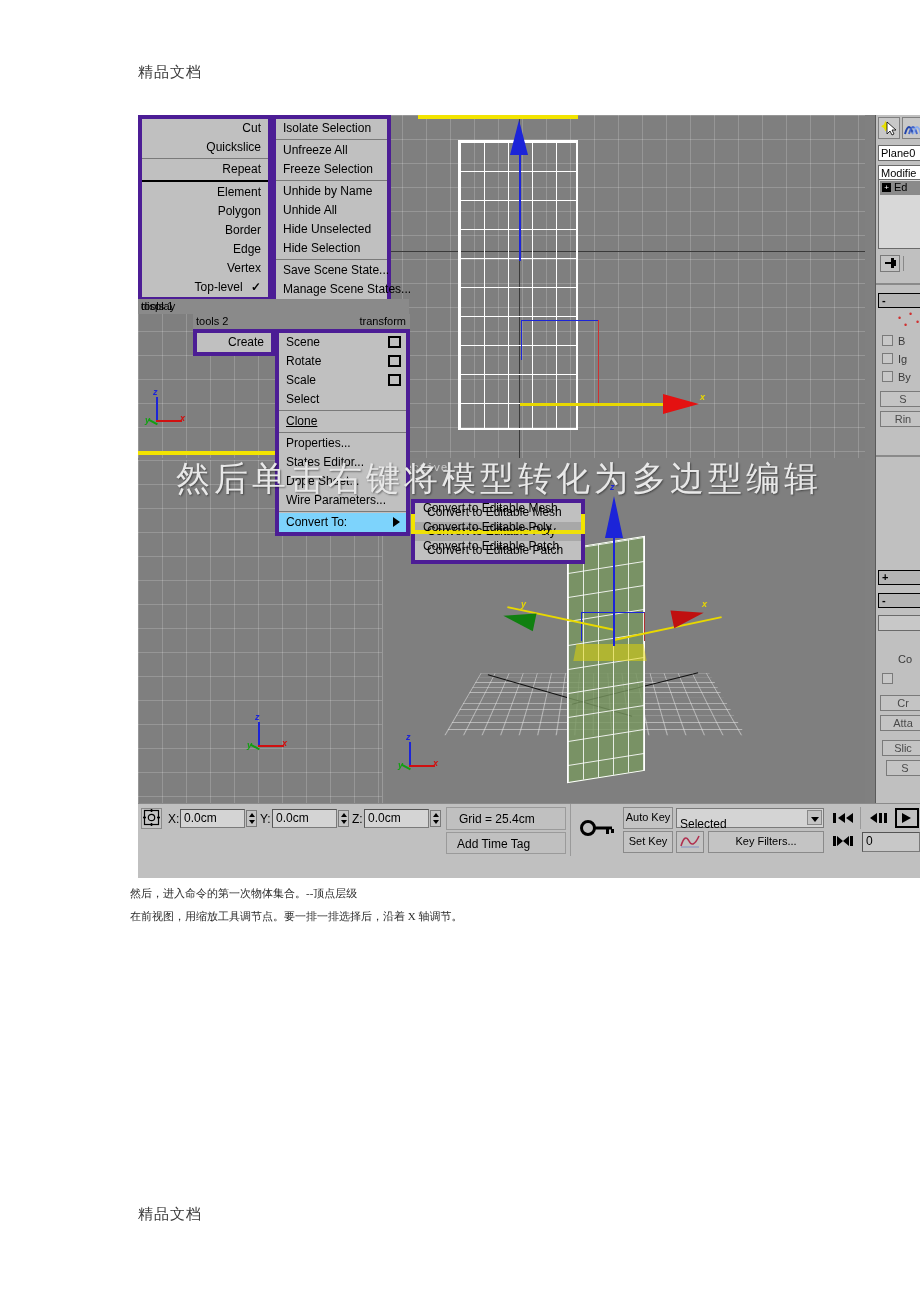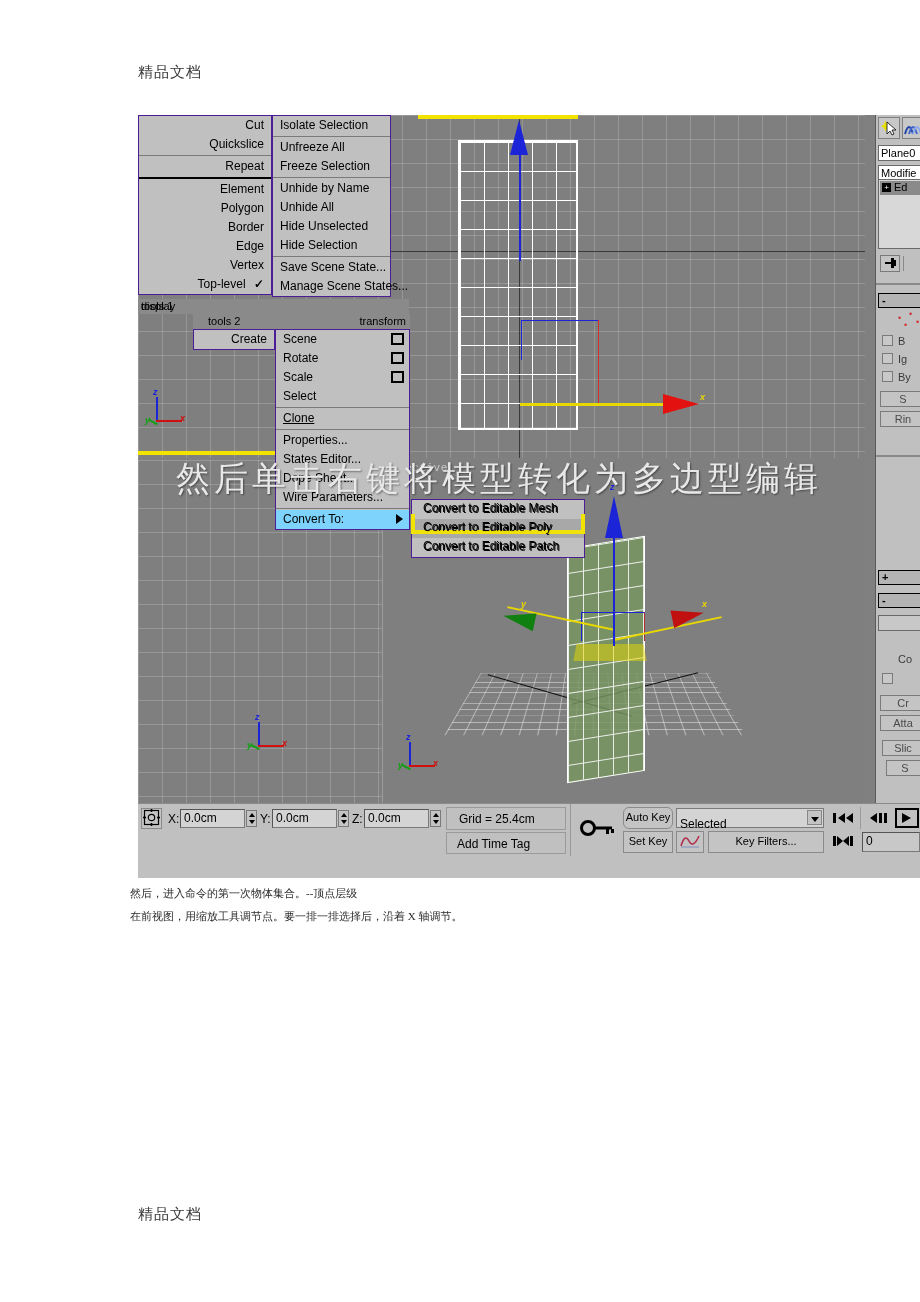--- a/index.html
+++ b/index.html
@@ -89,40 +89,40 @@
   .persp-yhead{position:absolute;left:118px;top:150px;width:0;height:0;
      border-top:9px solid transparent;border-bottom:9px solid transparent;border-right:32px solid #108010;transform:rotate(12deg);}
   .persp-ylab{position:absolute;left:136px;top:139px;color:#e8d800;font-size:9px;font-style:italic;font-weight:bold;}
   .persp-sqxy{position:absolute;left:190px;top:176px;width:70px;height:32px;background:rgba(232,216,0,.5);
       transform:perspective(300px) rotateX(58deg);}
   .persp-sqz{position:absolute;left:196px;top:152px;width:62px;height:28px;border-left:1px solid #1c24d8;border-top:1px solid #1c24d8;border-right:1px solid #b03030;}
 
   .yellowbar{position:absolute;background:#f2e400;height:4px;}
 
   
-  .qm{position:absolute;background:#c0c0c0;border:1px solid #4c1d95;box-sizing:border-box;}
+  .qm{position:absolute;background:#c0c0c0;border:4px solid #4c1d95;box-sizing:border-box;}
   .qm-row{padding:2px 7px;font-size:12px;color:#000;white-space:nowrap;line-height:15px;}
   .qm-sep{height:1px;background:#7a7a7a;margin:1px 0;}
   .qm-sep-hard{height:2px;background:#000;margin:1px 0;}
 
   
   .q-ul{left:0px;top:0px;width:134px;}
   .q-ul .qm-row{text-align:right;}
   .q-ul-hdr{position:absolute;left:0px;top:184px;width:271px;height:15px;background:#8a8a8a;}
   .q-ul-hdr span{position:absolute;left:3px;top:1px;font-size:11px;}
 
   
   .q-ur{left:134px;top:0px;width:119px;}
   .q-ur-hdrlabel{position:absolute;right:4px;top:1px;font-size:11px;}
 
   
   .q-ll{left:55px;top:199px;width:82px;}
   .q-ll .qm-row{text-align:right;}
   .q-ll-hdr{position:absolute;left:55px;top:199px;width:217px;height:15px;background:#8a8a8a;}
-  .q-ll-hdr .l{position:absolute;left:15px;top:1px;font-size:11px;}
+  .q-ll-hdr .l{position:absolute;left:3px;top:1px;font-size:11px;}
   .q-ll-hdr .r{position:absolute;right:4px;top:1px;font-size:11px;}
 
   
   .q-lr{left:137px;top:214px;width:135px;}
   .q-lr .qm-row{position:relative;}
   .boxicon{position:absolute;right:5px;top:3px;width:9px;height:8px;border:2px solid #000;background:#c0c0c0;}
   .arrow-r{position:absolute;right:6px;top:4px;width:0;height:0;
      border-top:5px solid transparent;border-bottom:5px solid transparent;border-left:7px solid #000;}
   .uline{text-decoration:underline;}
 
@@ -429,21 +429,21 @@
 
     <div class="keyicon" style="left:442px;top:14px;">
       <svg width="34" height="20" viewBox="0 0 34 20" aria-hidden="true">
         <circle cx="8" cy="10" r="6.5" fill="none" stroke="#000" stroke-width="3"></circle>
         <rect x="13" y="8.5" width="19" height="3" fill="#000"></rect>
         <rect x="26" y="11" width="3" height="5" fill="#000"></rect>
         <rect x="31" y="11" width="3" height="4" fill="#000"></rect>
       </svg>
     </div>
 
-    <div class="bb-btn" style="left:485px;top:3px;width:50px;height:22px;padding-top:3px;border-radius:6px;">Auto Key</div>
+    <div class="bb-btn" style="left:485px;top:3px;width:50px;height:22px;padding-top:3px;">Auto Key</div>
     <div class="bb-btn" style="left:485px;top:27px;width:50px;height:22px;padding-top:3px;">Set Key</div>
 
     <div class="combo" style="left:538px;top:4px;width:148px;height:20px;">
       <span>Selected</span>
       <span class="combo-arrow"></span>
     </div>
 
     <div class="bb-btn" style="left:538px;top:27px;width:28px;height:22px;">
       <svg width="22" height="17" viewBox="0 0 22 17" aria-hidden="true">
         <path d="M2 14 Q6 1 10 9 T20 4" fill="none" stroke="#b03050" stroke-width="1.6"></path>

